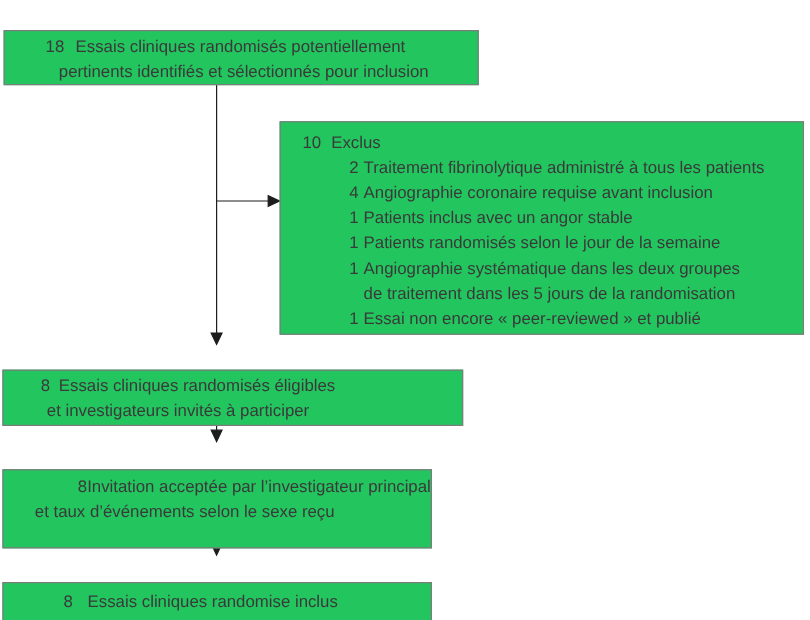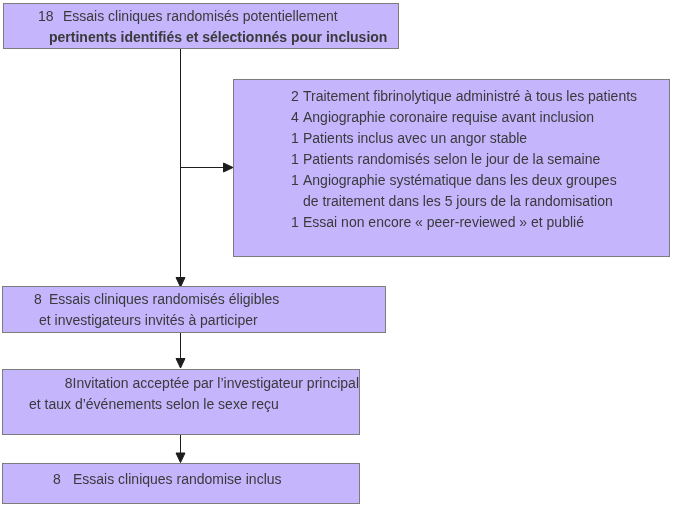--- a/index.html
+++ b/index.html
@@ -10,30 +10,31 @@
     font-family:"Liberation Sans", sans-serif;
     font-size:14px;
     line-height:21px;
     color:#3a3a3a;
     overflow:hidden;
   }
   .b{
     position:absolute;
     box-sizing:border-box;
     border:1px solid #7c7c7c;
-    background:#c4b5fd;
+    background:#22c55e;
+    margin-top:22px;
   }
   .ln{white-space:nowrap;}
   .num{display:inline-block;}
 
   
   #b1{left:3px;top:3px;width:396px;height:46px;padding-top:2px;}
   #b1 .n{padding-left:34px;}
   #b1 .num{width:25px;}
-  #b1 .c{padding-left:45px;font-weight:bold;}
+  #b1 .c{padding-left:45px;}
 
   
   #b2{left:233px;top:79px;width:437px;height:178px;padding-top:6px;}
   #b2 .n0{padding-left:18px;}
   #b2 .n0 .num{width:24px;}
   #b2 .n1{padding-left:57px;}
   #b2 .n1 .num{width:12px;}
   #b2 .c{padding-left:69px;}
 
   
@@ -77,20 +78,21 @@
       <polygon points="176,453 185,453 180.5,462.5"></polygon>
     </g>
   </svg>
 
   <div class="b" id="b1">
     <div class="ln n"><span class="num">18</span><span>Essais cliniques randomisés potentiellement</span></div>
     <div class="ln c"><span>pertinents identifiés et sélectionnés pour inclusion</span></div>
   </div>
 
   <div class="b" id="b2">
+    <div class="ln n0"><span class="num">10</span><span>Exclus</span></div>
     <div class="ln n1"><span class="num">2</span><span>Traitement fibrinolytique administré à tous les patients</span></div>
     <div class="ln n1"><span class="num">4</span><span>Angiographie coronaire requise avant inclusion</span></div>
     <div class="ln n1"><span class="num">1</span><span>Patients inclus avec un angor stable</span></div>
     <div class="ln n1"><span class="num">1</span><span>Patients randomisés selon le jour de la semaine</span></div>
     <div class="ln n1"><span class="num">1</span><span>Angiographie systématique dans les deux groupes</span></div>
     <div class="ln c"><span>de traitement dans les 5 jours de la randomisation</span></div>
     <div class="ln n1"><span class="num">1</span><span>Essai non encore « peer-reviewed » et publié</span></div>
   </div>
 
   <div class="b" id="b3">

